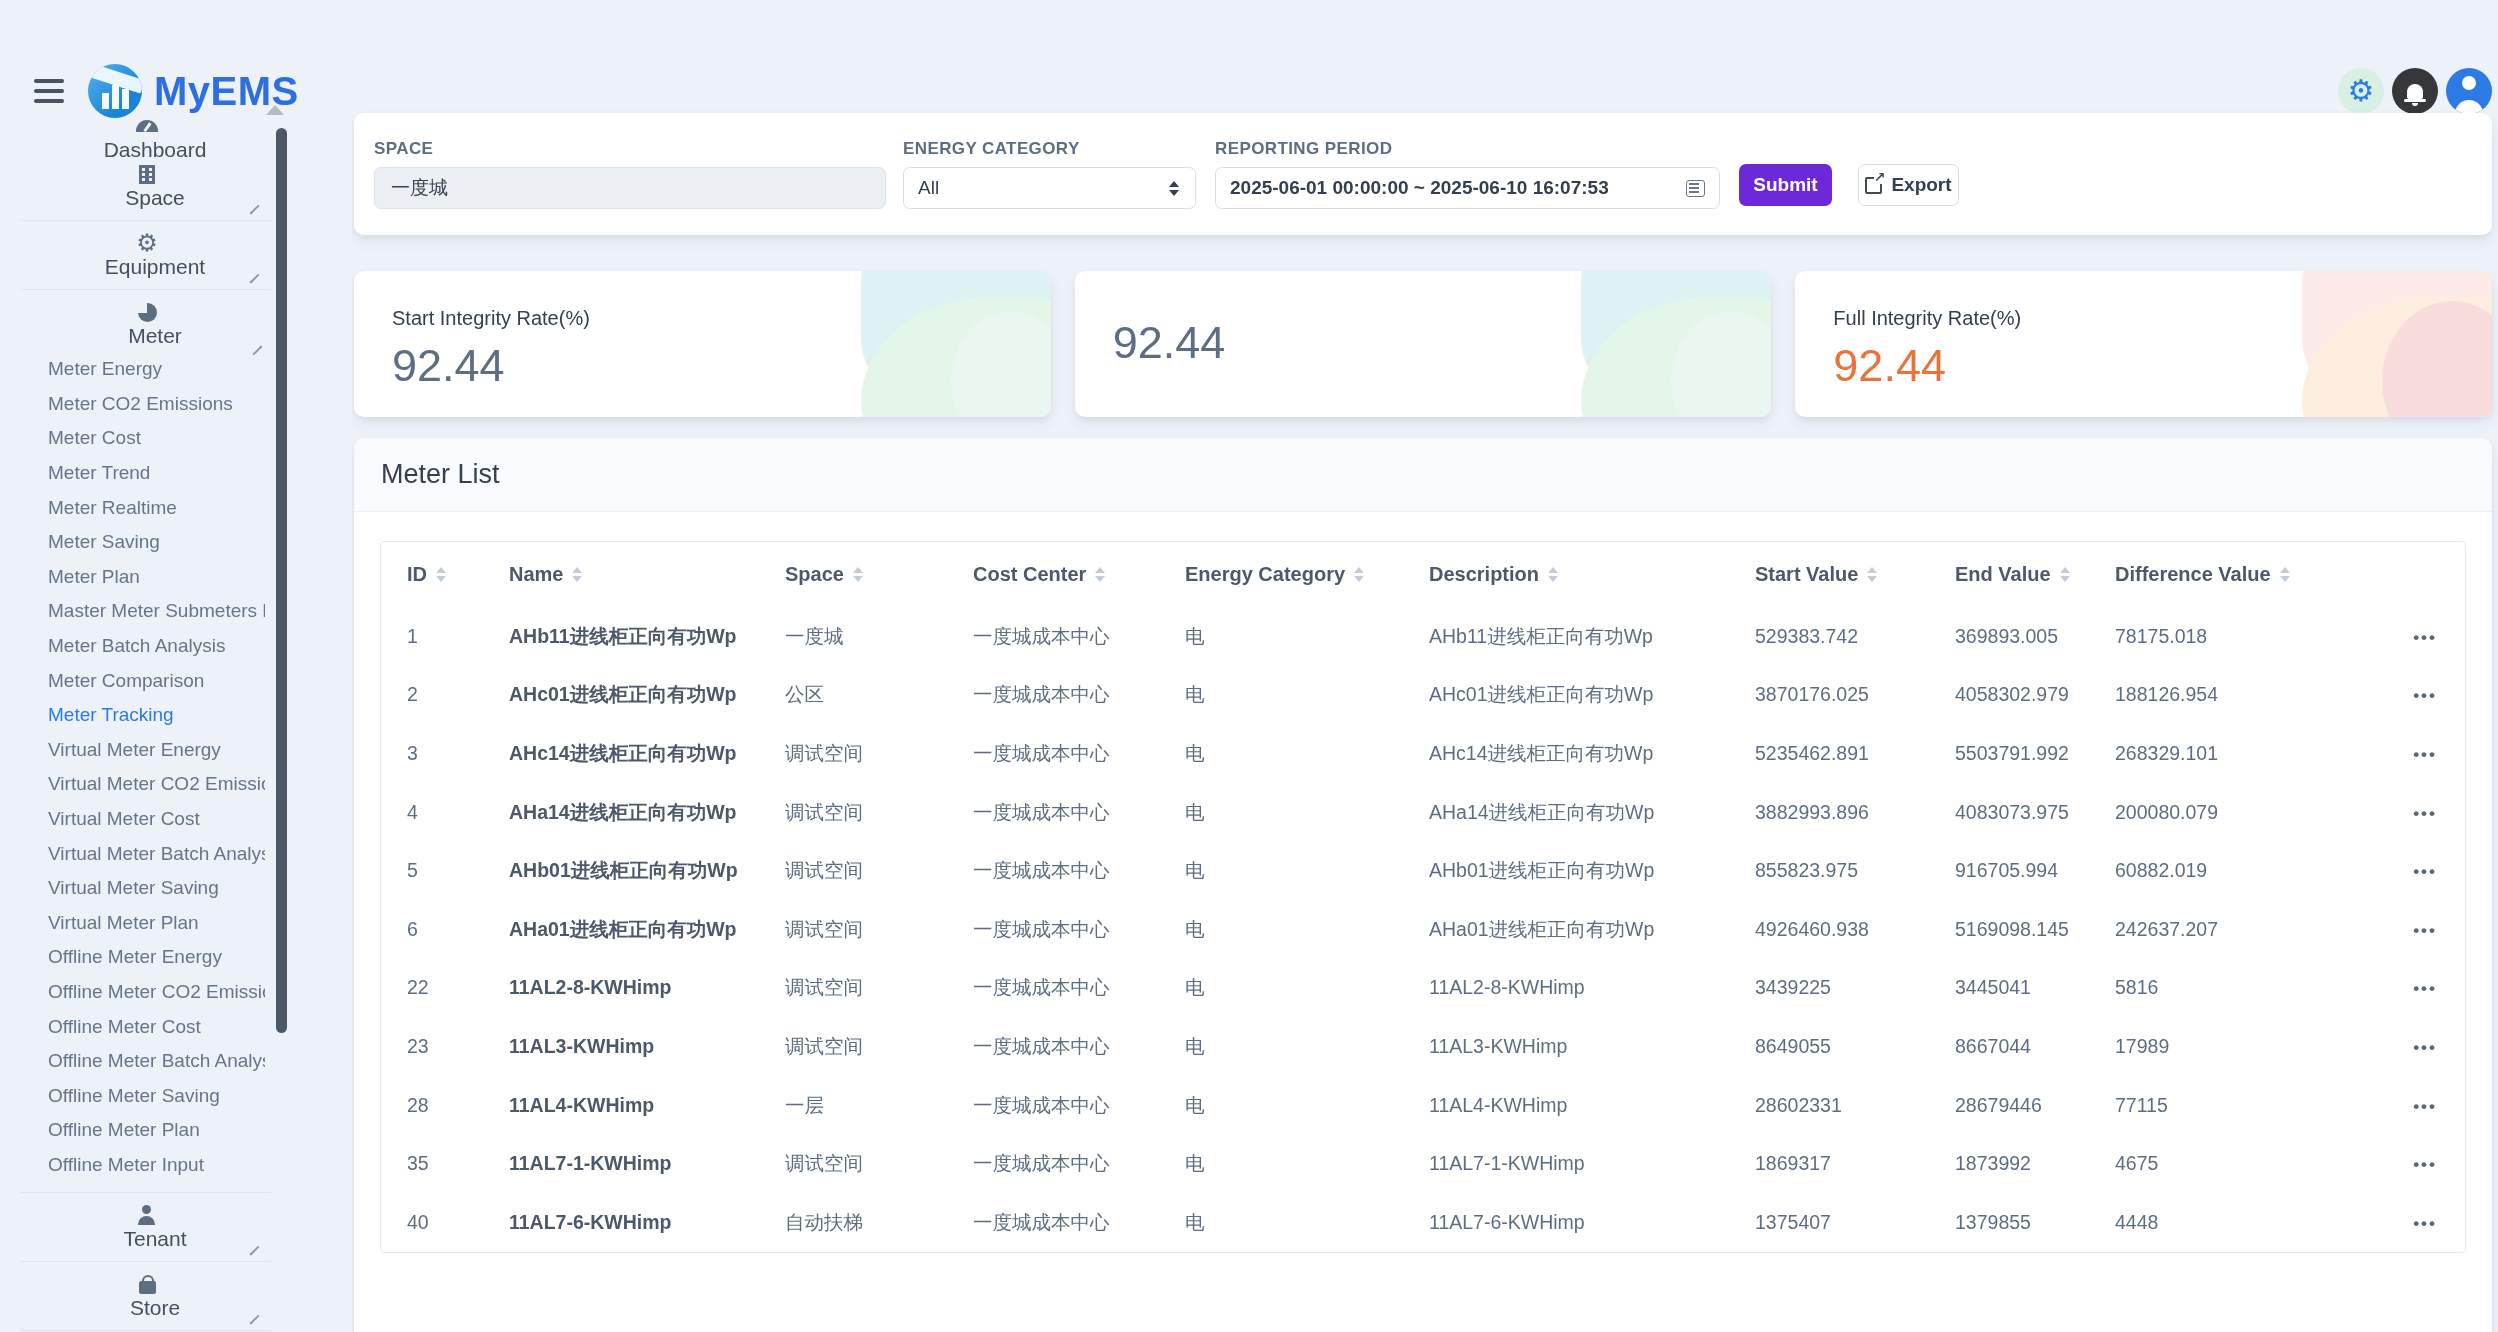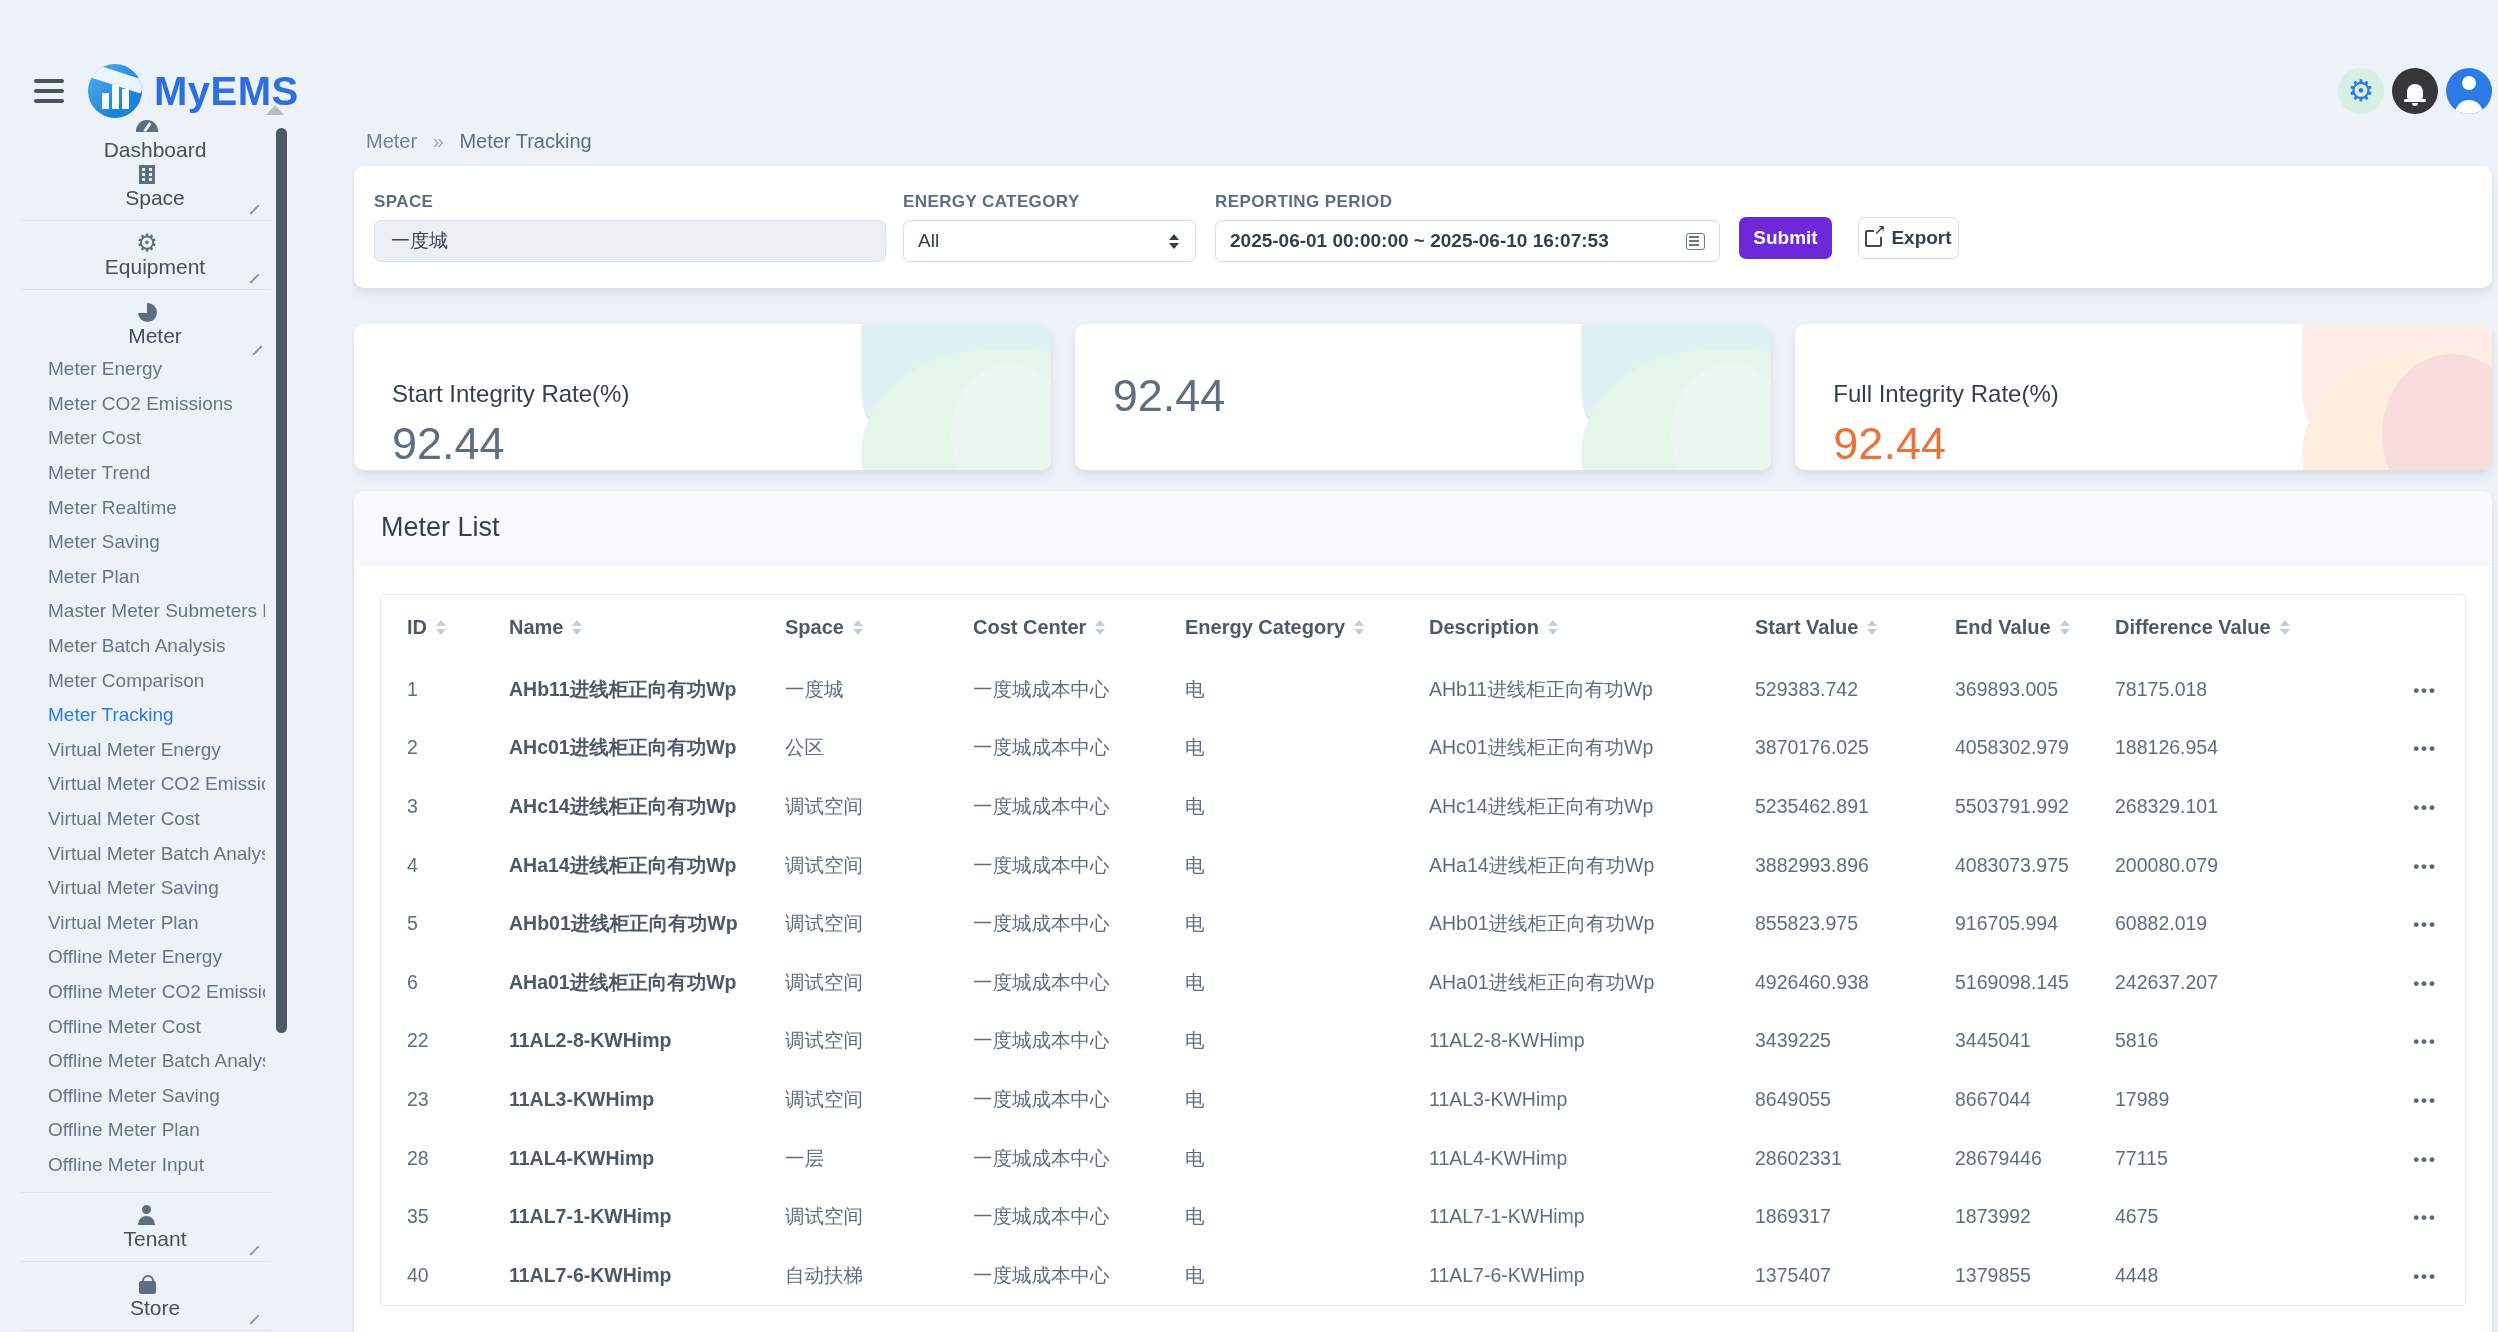--- a/index.html
+++ b/index.html
@@ -85,21 +85,21 @@
   .icon-cal::before{content:"";position:absolute;top:2.5px;left:2px;width:10px;height:1.8px;background:#6a7689;box-shadow:0 4px #6a7689,0 8px #6a7689;}
   .btn{height:42px;border-radius:7px;font-size:19px;font-weight:600;display:flex;align-items:center;justify-content:center;cursor:pointer;box-sizing:border-box;}
   .btn-submit{margin:25px 0 0 19px;width:93px;background:#6d28d9;color:#fff;border:none;}
   .btn-export{margin:25px 0 0 26px;width:101px;background:#fff;color:#344050;border:1px solid #d8dde6;gap:9px;}
   .icon-export{position:relative;width:13px;height:13px;border:2px solid #3f4a5a;border-radius:2px;}
   .icon-export::after{content:"↗";position:absolute;top:-9px;right:-5px;font-size:14px;font-weight:bold;color:#3f4a5a;background:#fff;line-height:1;}
 
   
   .stats-row{display:flex;gap:24px;margin-top:36px;}
   .stat-card{flex:1;height:146px;position:relative;overflow:hidden;padding:36px 0 0 38px;box-sizing:border-box;}
-  .stat-label{font-size:24px;color:#344050;position:relative;z-index:2;margin-top:20px;}
+  .stat-label{font-size:20px;color:#344050;position:relative;z-index:2;}
   .stat-value{font-size:45px;color:#5e6e82;margin-top:10px;position:relative;z-index:2;}
   .decor{position:absolute;z-index:1;}
   .teal .d1{right:-50px;top:-70px;width:240px;height:210px;background:#def2f4;border-radius:45% 55% 60% 40%;}
   .teal .d2{right:-60px;bottom:-80px;width:250px;height:200px;background:#e3f6e9;border-radius:60% 40% 45% 55%;}
   .teal .d3{right:-20px;top:40px;width:120px;height:140px;background:#eaf7f0;border-radius:50%;}
   .peach .d1{right:-50px;top:-70px;width:240px;height:210px;background:#fcebe7;border-radius:45% 55% 60% 40%;}
   .peach .d2{right:-60px;bottom:-80px;width:250px;height:200px;background:#fdeee0;border-radius:60% 40% 45% 55%;}
   .peach .d3{right:-30px;top:30px;width:140px;height:160px;background:#f9dcdc;border-radius:50%;}
 
   
@@ -231,25 +231,20 @@
           <span class="nav-label">Store</span>
           <span class="chev down"></span>
         </li>
         <li class="nav-divider"></li>
       </ul>
     <div class="side-scrollbar"></div>
   </div>
 
   <div class="main">
 
-    <div class="breadcrumb">
-      <span>Meter</span>
-      <span class="sep">»</span>
-      <span class="current">Meter Tracking</span>
-    </div>
 
     <div class="card filter-card">
       <div class="field">
         <div class="field-label">SPACE</div>
         <input class="space-input" readonly="" value="一度城" style="">
       </div>
       <div class="field" style="margin-left:17px;">
         <div class="field-label">ENERGY CATEGORY</div>
         <div class="ctrl select">
           <span>All</span>

